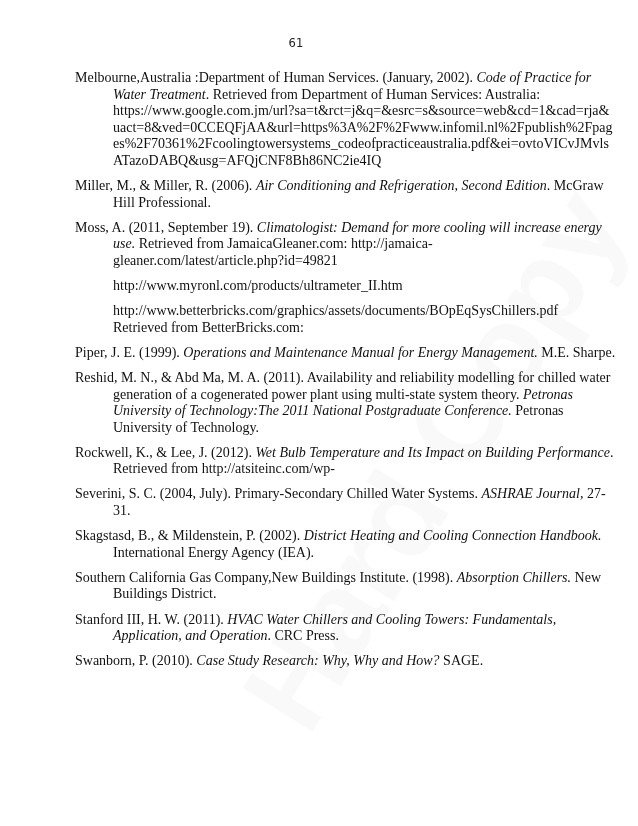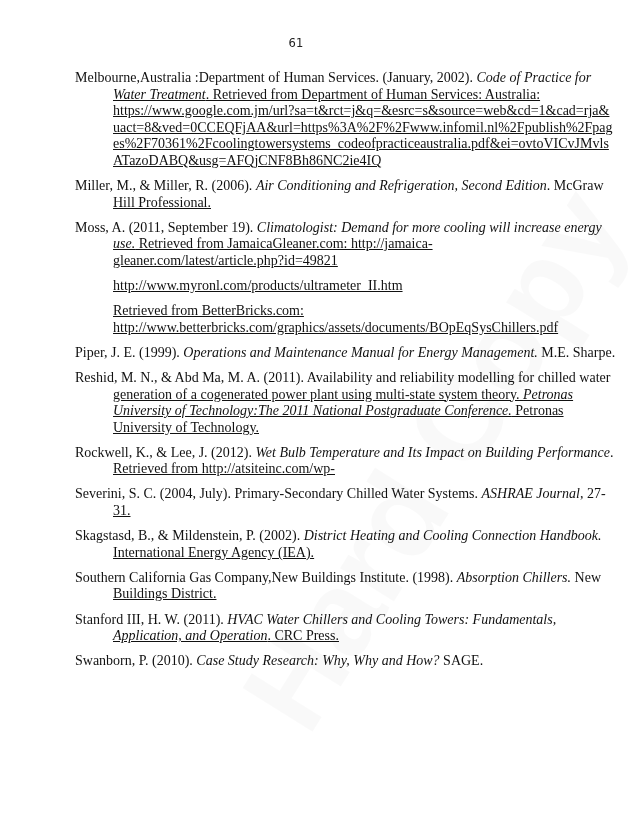--- a/index.html
+++ b/index.html
@@ -57,21 +57,20 @@
       margin: 0 0 8.5px 0;
       font-size: 14px;
       line-height: 16.6px;
     }
     .ref .line {
       display: block;
       white-space: nowrap;
     }
     .ref .line.indent {
       padding-left: 38px;
-      text-decoration: underline;
     }
     .ref .it { font-style: italic; }
   </style>
 </head>
 <body>
 
 <div class="page">
   <div class="watermark">Hard Copy</div>
   <div class="page-number">61</div>
   <div class="refs" id="refs">
@@ -89,22 +88,22 @@
       </div>
       <div class="ref">
         <span class="line"><span>Moss, A. (2011, September 19). </span><span class="it">Climatologist: Demand for more cooling will increase energy</span></span>
         <span class="line indent"><span class="it">use.</span><span> Retrieved from JamaicaGleaner.com: http://jamaica-</span></span>
         <span class="line indent"><span>gleaner.com/latest/article.php?id=49821</span></span>
       </div>
       <div class="ref">
         <span class="line indent"><span>http://www.myronl.com/products/ultrameter_II.htm</span></span>
       </div>
       <div class="ref">
+        <span class="line indent"><span>http://www.betterbricks.com/graphics/assets/documents/BOpEqSysChillers.pdf</span></span>
         <span class="line indent"><span>Retrieved from BetterBricks.com:</span></span>
-        <span class="line indent"><span>http://www.betterbricks.com/graphics/assets/documents/BOpEqSysChillers.pdf</span></span>
       </div>
       <div class="ref">
         <span class="line"><span>Piper, J. E. (1999). </span><span class="it">Operations and Maintenance Manual for Energy Management.</span><span> M.E. Sharpe.</span></span>
       </div>
       <div class="ref">
         <span class="line"><span>Reshid, M. N., &amp; Abd Ma, M. A. (2011). Availability and reliability modelling for chilled water</span></span>
         <span class="line indent"><span>generation of a cogenerated power plant using multi-state system theory. </span><span class="it">Petronas</span></span>
         <span class="line indent"><span class="it">University of Technology:The 2011 National Postgraduate Conference.</span><span> Petronas</span></span>
         <span class="line indent"><span>University of Technology.</span></span>
       </div>

